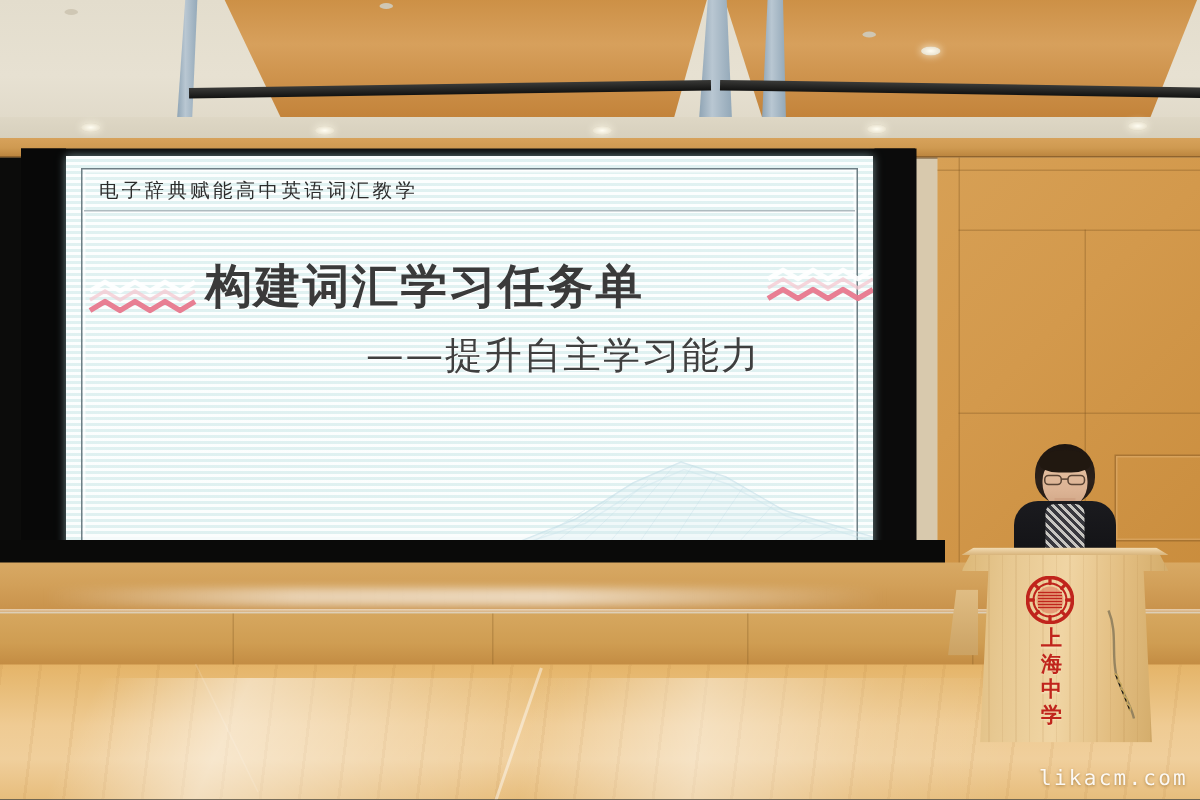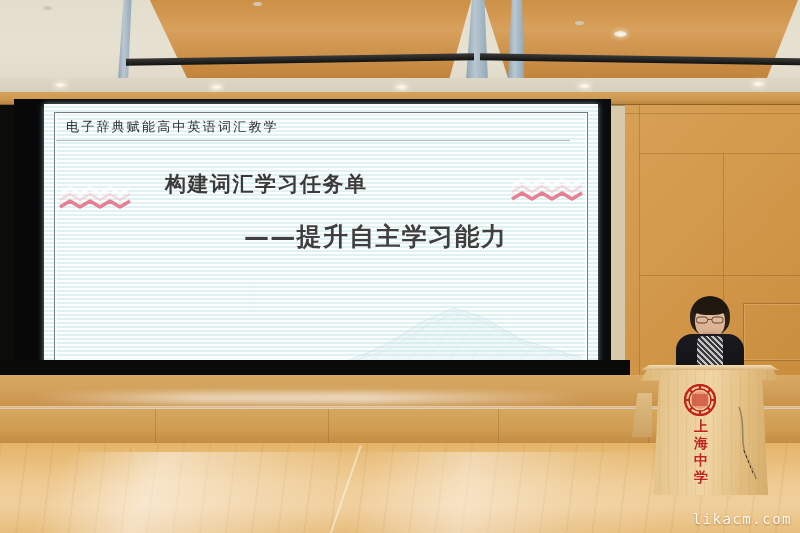--- a/index.html
+++ b/index.html
@@ -95,48 +95,46 @@
   }
   .slide{
     position:absolute;left:44px;top:104px;width:538px;height:266px;
     background:
       repeating-linear-gradient(180deg,
         rgba(255,255,255,.85) 0px, rgba(255,255,255,.85) 2px,
         rgba(222,240,240,.85) 2px, rgba(222,240,240,.85) 4px),
       linear-gradient(180deg,#eefaf9 0%,#e9f7f6 60%,#e6f5f3 100%);
     overflow:hidden;
     box-shadow:0 0 6px rgba(180,220,225,.6);
-    padding-left:16px;
   }
   .slide-frame{
     position:absolute;left:10px;top:8px;right:10px;bottom:9px;
     border:1.5px solid #6f7f85;
     box-shadow:inset 0 0 0 2px rgba(255,255,255,.7);
   }
   .slide-header{
     position:absolute;left:22px;top:14px;
     font-size:13px;color:#2c2c2c;letter-spacing:2.2px;
     font-family:"DejaVu Sans","Liberation Sans",sans-serif;
     white-space:nowrap;
   }
   .hdr-rule{
     position:absolute;left:12px;top:36px;width:514px;height:1px;
     background:rgba(110,130,138,.55);
   }
   .slide-title{
     position:absolute;left:93px;top:66px;
-    font-size:21px;font-weight:bold;color:#3a3a3a;letter-spacing:1.5px;
+    font-size:31px;font-weight:bold;color:#3a3a3a;letter-spacing:1.5px;
     font-family:"DejaVu Sans","Liberation Sans",sans-serif;
     white-space:nowrap;
     text-shadow:0 1px 0 rgba(255,255,255,.8);
-    margin-left:28px;
   }
   .slide-subtitle{
     position:absolute;left:200px;top:116px;
-    font-size:25px;font-weight:bold;color:#3f3f3f;letter-spacing:1.3px;
+    font-size:25px;font-weight:normal;color:#3f3f3f;letter-spacing:1.3px;
     font-family:"DejaVu Sans","Liberation Sans",sans-serif;
     white-space:nowrap;
     text-shadow:0 1px 0 rgba(255,255,255,.8);
   }
   .slide-author{
     position:absolute;left:182px;top:187px;
     font-size:15px;font-weight:bold;color:#3c3c3c;letter-spacing:1.4px;
     font-family:"DejaVu Sans","Liberation Sans",sans-serif;
     white-space:nowrap;
   }

